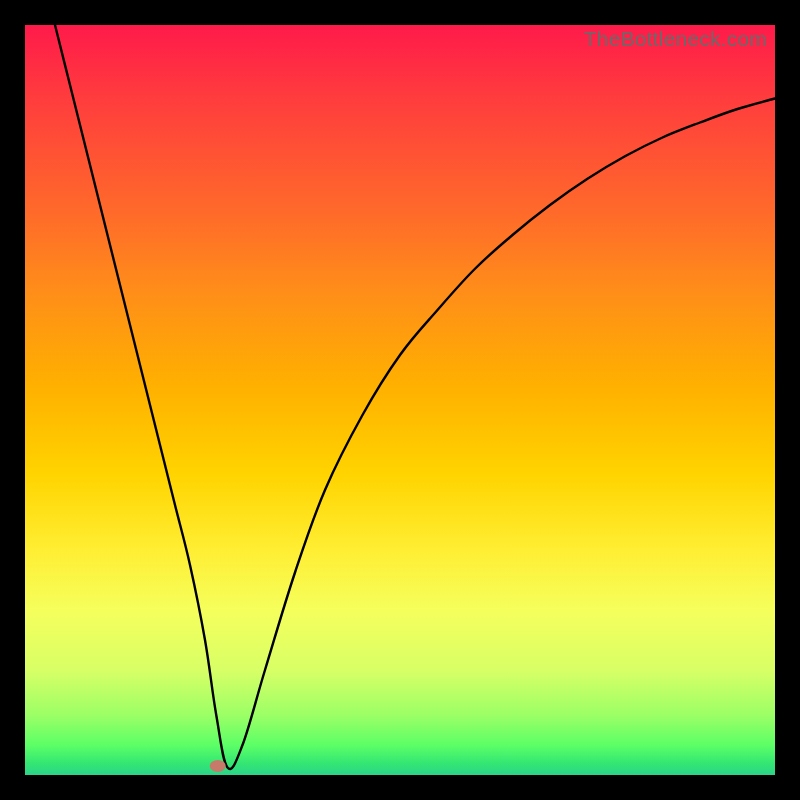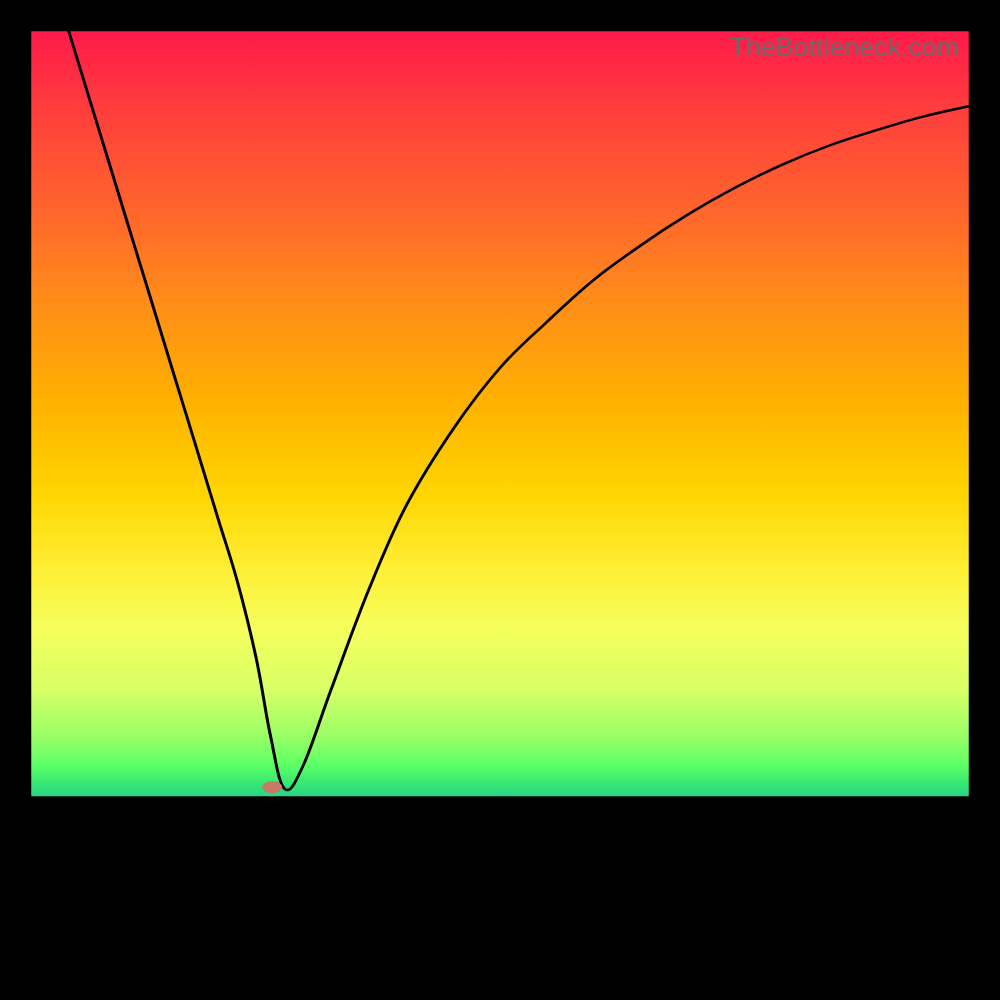--- a/index.html
+++ b/index.html
@@ -4,21 +4,21 @@
 <style>
   * { margin: 0; padding: 0; box-sizing: border-box; }
   html, body { width: 800px; height: 800px; overflow: hidden; }
   body { background: #000; position: relative; font-family: Arial, sans-serif; }
 
   .frame {
     position: absolute;
     left: 25px;
     top: 25px;
     width: 750px;
-    height: 612px;
+    height: 750px;
     background: linear-gradient(to bottom,
       #ff1a4a 0%,
       #ff3d3d 10%,
       #ff6a2a 25%,
       #ff8c1a 35%,
       #ffb000 48%,
       #ffd400 60%,
       #ffee33 70%,
       #f5ff5c 78%,
       #d8ff66 86%,

